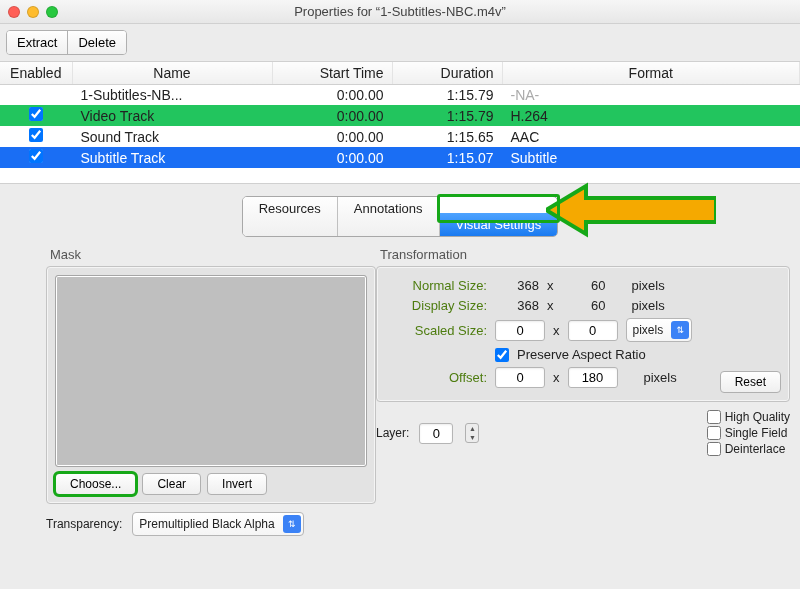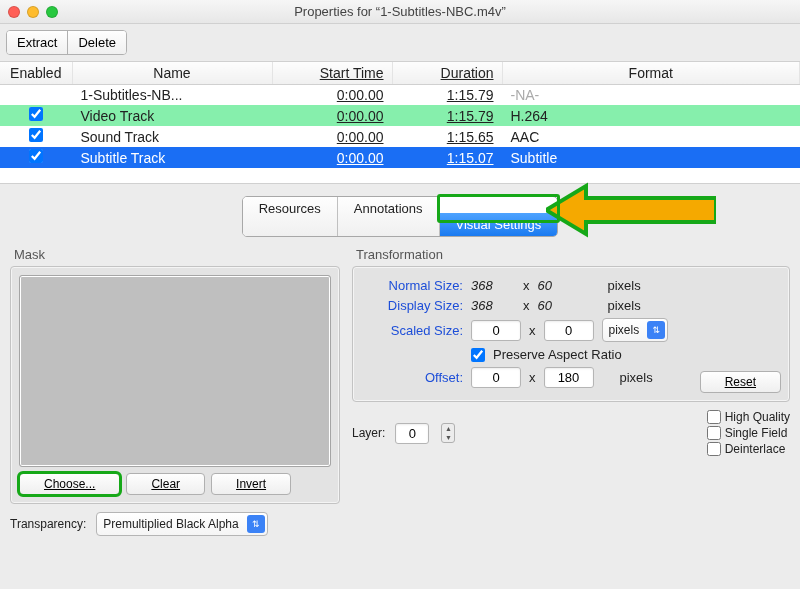--- a/index.html
+++ b/index.html
@@ -9,42 +9,42 @@
     .dot { width: 12px; height: 12px; border-radius: 50%; border: 0.5px solid rgba(0,0,0,0.15);}
     .red{background:#ff5f57}.yellow{background:#febc2e}.green{background:#28c840}
     .title { position: absolute; left: 0; right: 0; text-align: center; color: #444; font-size: 13px;}
     .toolbar { padding: 6px; background:#ececec; border-bottom:1px solid #d0d0d0;}
     .seggrp{display:inline-flex;border:1px solid #b0b0b0;border-radius:4px;overflow:hidden;background:#fff;}
     .seggrp button{background:linear-gradient(#fefefe,#f0f0f0);border:none;padding:4px 10px;font-size:13px;border-right:1px solid #b0b0b0;}
     .seggrp button:last-child{border-right:none;}
     table{width:100%;border-collapse:collapse;background:#fff;font-size:14px;}
     th{text-align:center;font-weight:400;padding:3px 8px;background:linear-gradient(#fdfdfd,#f0f0f0);border-bottom:1px solid #d0d0d0;border-right:1px solid #e4e4e4;color:#222;}
     td{padding:2px 8px;border-right:1px solid transparent;}
-    tr.alt{background:#86efac;}
+    tr.alt{background:#22c55e;}
     tr.sel td{background:#1a6ef4;color:#fff;}
     .chk{width:14px;height:14px;}
-    td.r,th.r{text-align:right;text-decoration:underline;}
+    td.r,th.r{text-align:right;}
     .pane{background:#ececec;padding:6px 10px 4px;}
     .tabrow{text-align:center;margin:6px 0 8px;position:relative;}
     .tabs{display:inline-flex;border:1px solid #a8a8a8;border-radius:5px;overflow:hidden;background:#fff;position:relative;}
     .tab{padding:4px 16px;border-right:1px solid #c0c0c0;font-size:13px;background:linear-gradient(#fefefe,#f0f0f0);}
     .tab:last-child{border-right:none;margin-top:16px;}
     .tab.active{background:linear-gradient(#4ea3ff,#1a7af0);color:#fff;}
     .hl-tab{position:absolute;border:3px solid #16a818;border-radius:3px;pointer-events:none;}
     .arrow{position:absolute;left:536px;top:-14px;width:170px;height:56px;}
-    .cols{display:flex;gap:12px;}
+    .cols{display:flex;margin-left:36px;}
     .col{flex:1;}
     .grplabel{font-size:13px;color:#555;margin:2px 0 4px 4px;}
     .maskbox{height:192px;border:1px solid #a5a5a5;border-radius:3px;background:#bfbfbf;margin-bottom:6px;box-shadow:inset 0 0 0 1px #fff;}
     .btnrow{display:flex;gap:6px;align-items:flex-start;}
-    .btn{background:linear-gradient(#fefefe,#efefef);border:1px solid #b0b0b0;border-radius:4px;padding:3px 24px;font-size:12px;text-decoration:underline;}
+    .btn{background:linear-gradient(#fefefe,#efefef);border:1px solid #b0b0b0;border-radius:4px;padding:3px 14px;font-size:12px;}
     .hl{outline:3px solid #16a818;outline-offset:-1px;}
     .field{display:flex;align-items:center;gap:8px;margin:5px 0;}
-    .lab{width:100px;text-align:right;color:#1d4ed8;font-size:13px;}
-    .val{width:44px;text-align:left;font-style:italic;}
+    .lab{width:100px;text-align:right;color:#4d7c0f;font-size:13px;}
+    .val{width:44px;text-align:right;}
     .inp{border:1px solid #b5b5b5;border-radius:3px;padding:2px 0;width:50px;text-align:center;font-size:13px;box-shadow:inset 0 1px 2px rgba(0,0,0,.08);}
     .selc{border:1px solid #b5b5b5;border-radius:4px;background:linear-gradient(#fff,#f5f5f5);padding:2px 6px;font-size:12px;position:relative;display:inline-flex;align-items:center;}
     .selc .end{background:#3b82f6;color:#fff;width:18px;height:18px;display:inline-flex;align-items:center;justify-content:center;border-radius:3px;margin-left:8px;font-size:9px;margin-right:-4px;}
     .iconbtn{width:30px;height:24px;border:1px solid #b0b0b0;border-radius:4px;background:linear-gradient(#fefefe,#efefef);display:inline-flex;align-items:center;justify-content:center;color:#3163d6;font-size:16px;}
     .trf{border:1px solid #c3c3c3;border-radius:4px;background:#e3e3e3;padding:6px 10px 8px;box-shadow:inset 0 0 0 1px rgba(255,255,255,.6);}
     .footrow{display:flex;align-items:center;gap:10px;margin-top:8px;font-size:12px;}
     .small{font-size:11px;color:#9a9a9a;}
     .chklabel{display:flex;align-items:center;gap:4px;font-size:12px;white-space:nowrap;}
     .cright{margin-left:auto;display:flex;flex-direction:column;gap:2px;}
     .stepper{display:inline-flex;border:1px solid #b0b0b0;border-radius:3px;width:14px;height:20px;flex-direction:column;margin-left:2px;}

